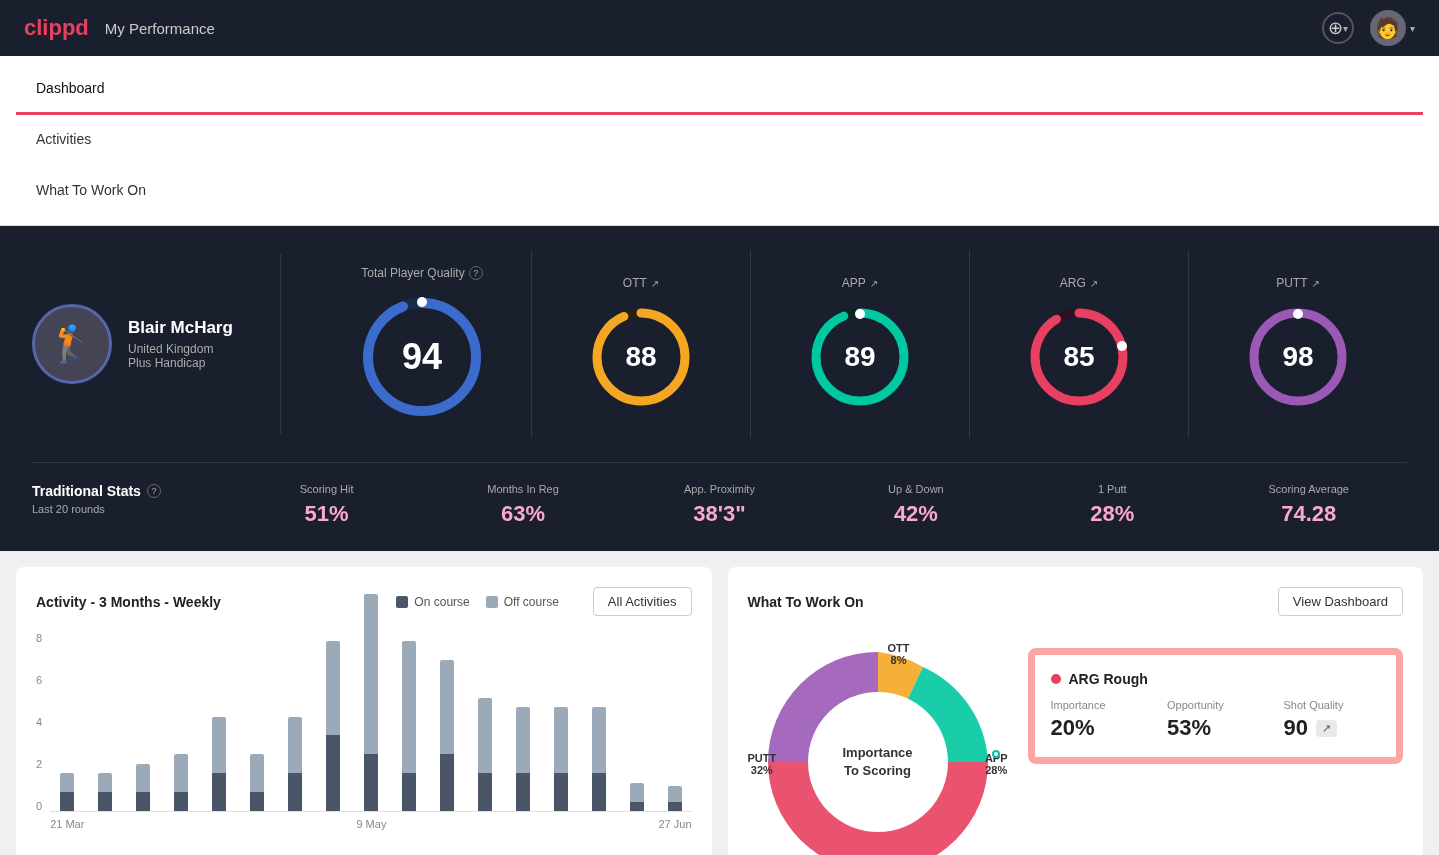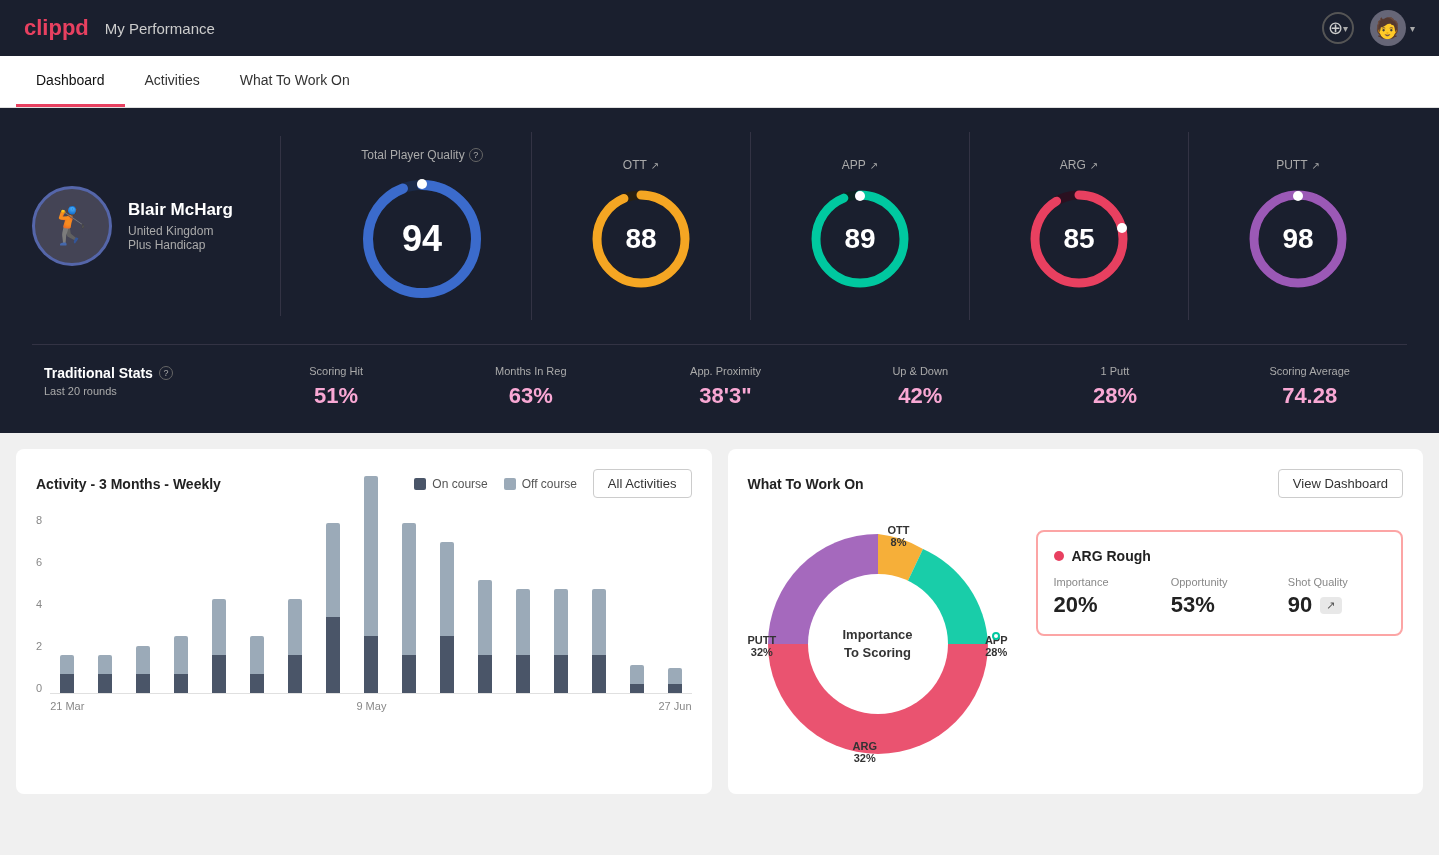--- a/index.html
+++ b/index.html
@@ -29,21 +29,22 @@
       overflow: hidden;
     }
     .avatar-placeholder { font-size: 20px; }
     .dropdown-arrow { color: #aaa; font-size: 10px; }
 
     
     .tabs {
       background: #fff;
       display: flex;
       border-bottom: 1px solid #e0e0e0;
-      padding: 0 16px;
+      padding: 8px 16px;
+      flex-direction: column;
     }
     .tab {
       padding: 16px 20px;
       color: #333;
       font-size: 14px;
       cursor: pointer;
       border-bottom: 3px solid transparent;
       font-weight: 500;
     }
     .tab.active {
@@ -114,21 +115,21 @@
     .gauge-main svg { width: 130px; height: 130px; }
     .gauge-main .gauge-number { font-size: 36px; }
 
     
     .stats-row {
       display: flex;
       border-top: 1px solid #334;
       padding-top: 20px;
     }
     .stat-item { flex: 1; text-align: center; }
-    .stat-item:first-child { text-align: left; margin-left: 12px; }
+    .stat-item:first-child { text-align: left; }
     .stat-label { font-size: 11px; color: #aaa; margin-bottom: 6px; }
     .stat-value { font-size: 22px; font-weight: bold; color: #f9a8d4; }
     .trad-title { font-size: 14px; font-weight: bold; color: #fff; }
     .trad-sub { font-size: 11px; color: #aaa; margin-top: 4px; }
 
     
     .bottom-section {
       background: #f0f0f0;
       display: flex;
       gap: 16px;
@@ -170,22 +171,22 @@
       display: flex; justify-content: space-between; align-items: center;
       margin-bottom: 16px;
     }
     .wtwo-title { font-size: 14px; font-weight: 600; color: #222; }
     .view-dashboard-btn {
       border: 1px solid #ccc; background: #fff; padding: 6px 14px;
       font-size: 13px; cursor: pointer; border-radius: 4px; color: #333;
     }
     .wtwo-body { display: flex; gap: 20px; }
     .info-card {
-      border: 2px solid #fca5a5; border-radius: 8px; padding: 16px;
-      flex: 1; margin-top: 8px; margin-left: 8px;
+      border: 7px solid #fca5a5; border-radius: 8px; padding: 16px;
+      flex: 1; margin-top: 8px;
     }
     .info-card-header { display: flex; align-items: center; gap: 8px; margin-bottom: 12px; }
     .info-dot { width: 10px; height: 10px; border-radius: 50%; background: #e84060; }
     .info-card-title { font-size: 14px; font-weight: 600; color: #222; }
     .info-metrics { display: flex; gap: 20px; }
     .info-metric { flex: 1; }
     .info-metric-label { font-size: 11px; color: #888; margin-bottom: 4px; }
     .info-metric-value { font-size: 22px; font-weight: bold; color: #222; }
     .info-metric-sub { display: inline-block; background: #e8e8e8; border-radius: 4px; padding: 2px 6px; font-size: 11px; color: #555; margin-left: 4px; }
   </style>
@@ -343,21 +344,21 @@
       <div class="stat-value">74.28</div>
     </div>
   </div>
 </div>
 
 <div class="bottom-section">
 
   <div class="card">
     <div class="card-header">
       <div class="card-title">Activity - 3 Months - Weekly</div>
-      <div style="display:flex;align-items:center;gap:16px;">
+      <div style="display:flex;align-items:center;gap:34px;">
         <div class="legend">
           <div class="legend-item">
             <div class="legend-box" style="background:#4a5568;"></div>
             <span>On course</span>
           </div>
           <div class="legend-item">
             <div class="legend-box" style="background:#9baab8;"></div>
             <span>Off course</span>
           </div>
         </div>

